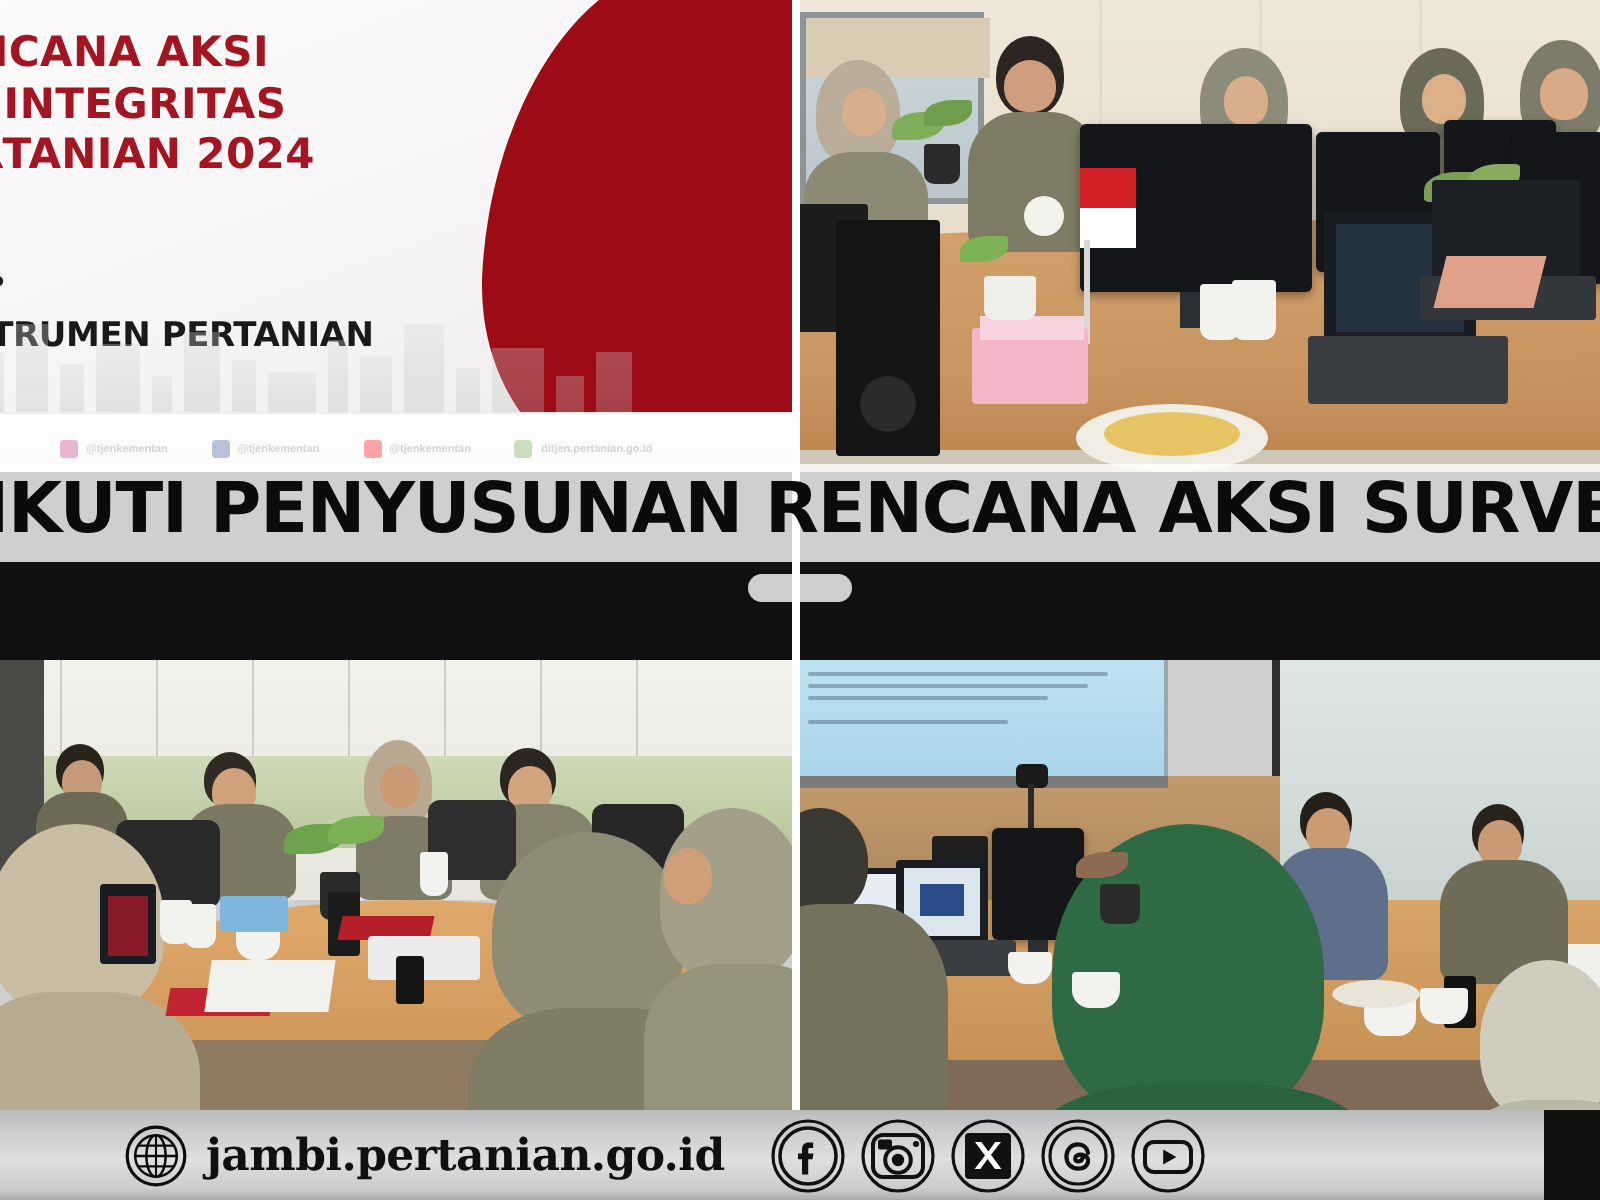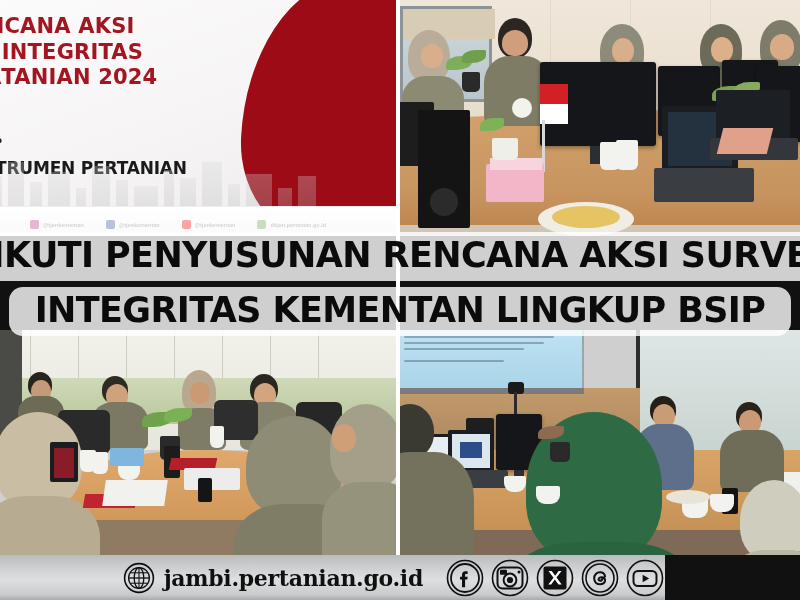--- a/index.html
+++ b/index.html
@@ -104,23 +104,23 @@
   .hl-line { position:relative; white-space:nowrap; color:#0b0b0b;
      font-family:"DejaVu Sans", sans-serif; font-weight:bold;
      font-size:35px; letter-spacing:-.6px; line-height:1.0;
      padding:6px 26px 8px; }
   .hl-bg { position:absolute; left:0; top:0; width:100%; height:100%;
      background:rgba(255,255,255,.80); border-radius:14px; z-index:-1; }
   .hl-1 { transform:scaleX(1.0); }
   .hl-2 { margin-top:6px; }
 
   
-  .footer { position:absolute; left:0; bottom:0; width:665px; height:45px; z-index:50;
+  .footer { position:absolute; left:0; bottom:0; width:772px; height:45px; z-index:50;
      background:linear-gradient(180deg,#b9bbbd 0%,#c9cbcd 22%,#dedfe1 55%,#c9cbcd 88%,#a9abad 100%);
-     display:flex; align-items:center;justify-content:flex-end; }
+     display:flex; align-items:center; }
   .f-site { display:flex; align-items:center; gap:9px; margin-left:62px; }
   .f-url { font-family:"DejaVu Serif", serif; font-weight:bold; font-size:22px;
      color:#101010; letter-spacing:-.3px; }
   .f-socials { display:flex; align-items:center; gap:5px; margin-left:22px; }
   .f-handle { font-family:"DejaVu Serif", serif; font-weight:bold; font-size:21px;
      color:#101010; margin-left:28px; letter-spacing:-.2px; }
   .soc { width:40px; height:40px; display:block; }
   .globe { width:32px; height:32px; display:block; }
 </style>
 </head>
@@ -405,21 +405,20 @@
     <div class="gutter-h" style="left:0;top:236px;width:800px;height:94px;opacity:0;"></div>
   </div>
 
   <div class="headline">
     <div class="hl-line hl-1">
       <span class="hl-bg"></span>
       <span>BI IKUTI PENYUSUNAN RENCANA AKSI SURVEI P</span>
     </div>
     <div class="hl-line hl-2">
       <span class="hl-bg"></span>
-      <span>INTEGRITAS KEMENTAN LINGKUP BSIP</span>
     </div>
   </div>
 
   <div class="footer">
 
     <div class="f-site">
       <svg class="globe" viewBox="0 0 40 40">
         <circle cx="20" cy="20" r="18" fill="none" stroke="#0d0d0d" stroke-width="2"></circle>
         <circle cx="20" cy="20" r="13" fill="none" stroke="#0d0d0d" stroke-width="1.6"></circle>
         <ellipse cx="20" cy="20" rx="6" ry="13" fill="none" stroke="#0d0d0d" stroke-width="1.6"></ellipse>

